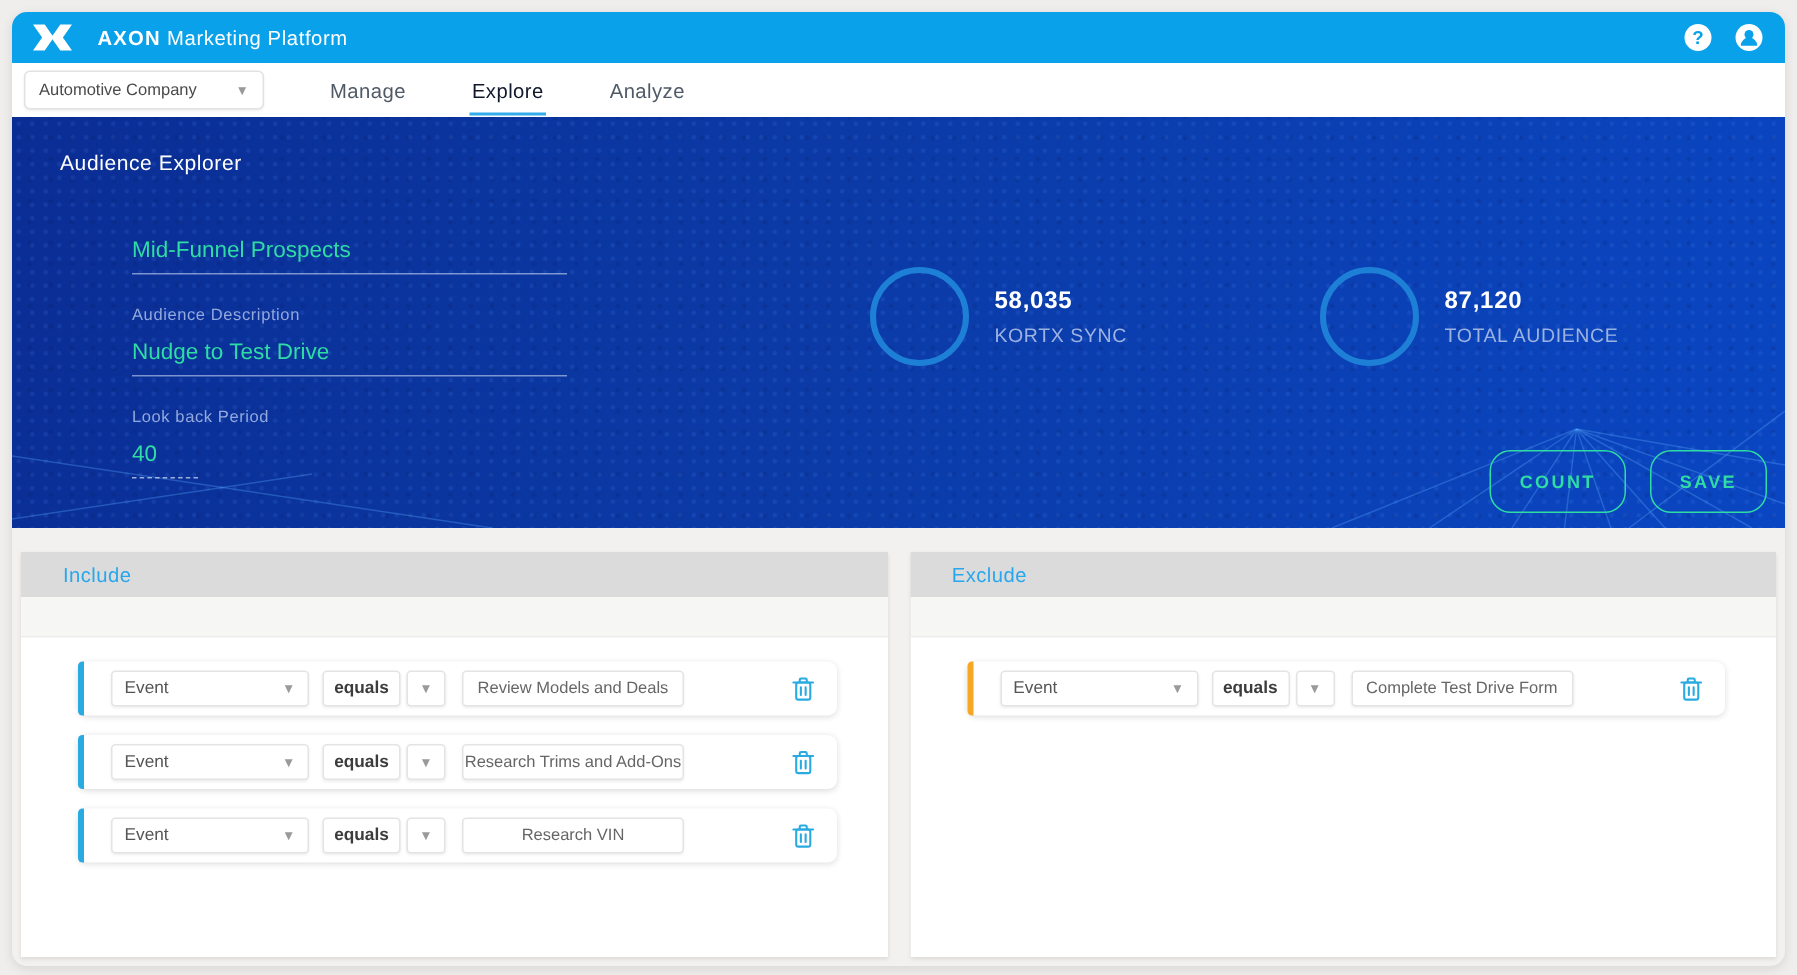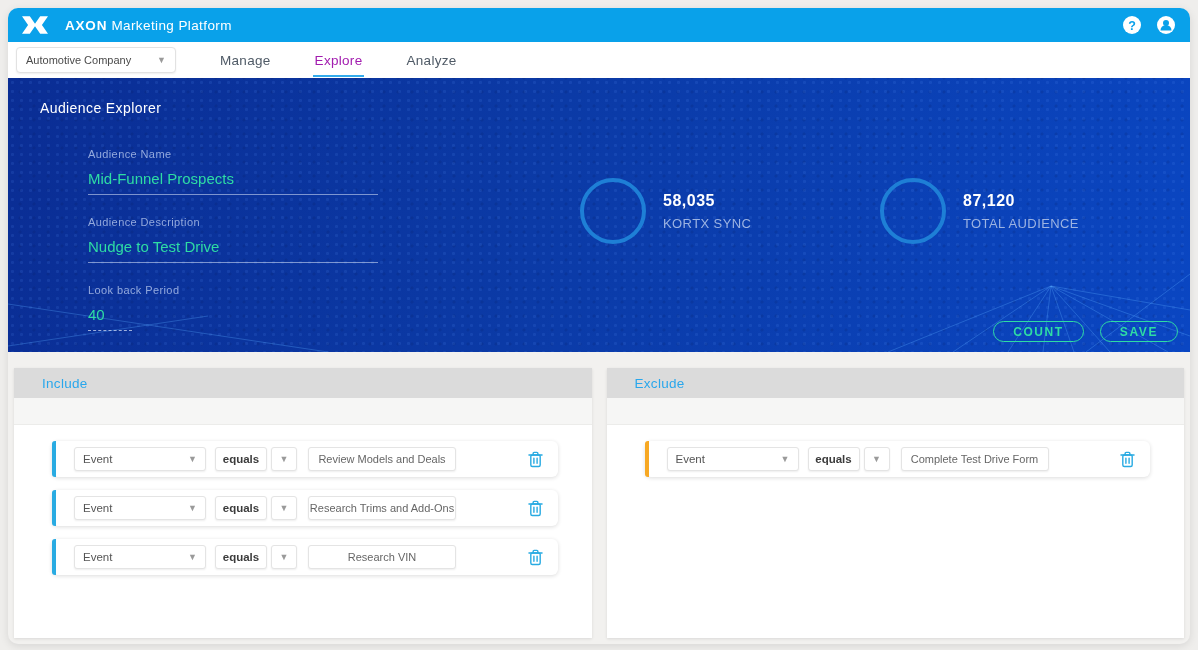--- a/index.html
+++ b/index.html
@@ -20,21 +20,21 @@
 
   
   .navbar { height:36px; background:#ffffff; display:flex; align-items:center; padding:16px 8px; }
   .company-select { width:160px; height:26px; background:#fff; border:1px solid #e2e2e2;
         border-radius:4px; box-shadow:0 1px 2px rgba(0,0,0,.07);
         display:flex; align-items:center; justify-content:space-between;
         padding:0 9px; font-size:11px; color:#4a4a4a; cursor:pointer; }
   .chev { font-size:9px; color:#9a9a9a; line-height:1; }
   .tabs { display:flex; margin-left:42px; gap:40px; }
   .tab { font-size:13.5px; color:#4f5a66; letter-spacing:.3px; cursor:pointer; padding:9px 2px 7px; }
-  .tab.active { color:#a21caf; border-bottom:2px solid #33abec; }
+  .tab.active { color:#0f172a; border-bottom:2px solid #33abec; }
 
   
   .hero { position:relative; height:274px;
           background:linear-gradient(105deg,#0a2d94 0%,#0b3aa6 45%,#0a46c2 100%); }
   .hero .dots { content:''; position:absolute; inset:0; pointer-events:none;
       background-image:
         radial-gradient(rgba(90,150,255,0.13) 1.3px, transparent 1.8px),
         radial-gradient(rgba(6,20,80,0.15) 1.3px, transparent 1.8px);
       background-size:9px 9px, 14px 14px; background-position:0 0, 5px 7px; }
   .mesh { position:absolute; inset:0; pointer-events:none; }
@@ -47,21 +47,21 @@
   .field-gap { margin-top:21px; }
   .field-value.short { width:44px; border-bottom:1px dashed rgba(220,230,250,.7); }
 
   .stat { position:absolute; top:100px; display:flex; align-items:center; gap:17px; }
   .stat-ring { width:66px; height:66px; border-radius:50%; border:4px solid #1e7fd6; }
   .stat-value { font-size:16px; font-weight:bold; color:#ffffff; letter-spacing:.5px; }
   .stat-label { font-size:13px; color:#9cb3e2; margin-top:6px; letter-spacing:.4px; }
 
   .hero-actions { position:absolute; right:12px; bottom:10px; display:flex; gap:16px; }
   .pill-btn { border:1.5px solid #2edca4; color:#2edca4; background:transparent;
-      border-radius:14px; height:21px; padding:0 19px; font-size:12px; font-weight:bold;
+      border-radius:14px; height:42px; padding:0 19px; font-size:12px; font-weight:bold;
       letter-spacing:1.6px; cursor:pointer; font-family:"Liberation Sans",sans-serif; }
 
   
   .panels { display:flex; gap:15px; padding:16px 6px 6px; height:292px; }
   .panel { flex:1; display:flex; flex-direction:column; border-radius:0; overflow:hidden;
            box-shadow:0 1px 3px rgba(0,0,0,0.10); }
   .panel-header { height:30px; background:#dbdbdb; display:flex; align-items:center;
                   padding:0 28px; font-size:13.5px; color:#29a7ec; letter-spacing:.3px; }
   .panel-substrip { height:27px; background:#f6f6f5; border-bottom:1px solid #ececea; }
   .panel-body { flex:1; background:#ffffff; padding-top:16px; }
@@ -132,21 +132,20 @@
         <line x1="1043" y1="208" x2="1182" y2="232"></line>
         <line x1="1182" y1="196" x2="1078" y2="274"></line>
         <line x1="0" y1="226" x2="320" y2="274"></line>
         <line x1="0" y1="268" x2="200" y2="238"></line>
       </g>
     </svg>
 
     <div class="hero-title">Audience Explorer</div>
 
     <div class="fields">
-      <div class="field-label">Audience Name</div>
       <div class="field-value">Mid-Funnel Prospects</div>
 
       <div class="field-label field-gap">Audience Description</div>
       <div class="field-value">Nudge to Test Drive</div>
 
       <div class="field-label field-gap">Look back Period</div>
       <div class="field-value short">40</div>
     </div>
 
     <div class="stat" style="left:572px;">

